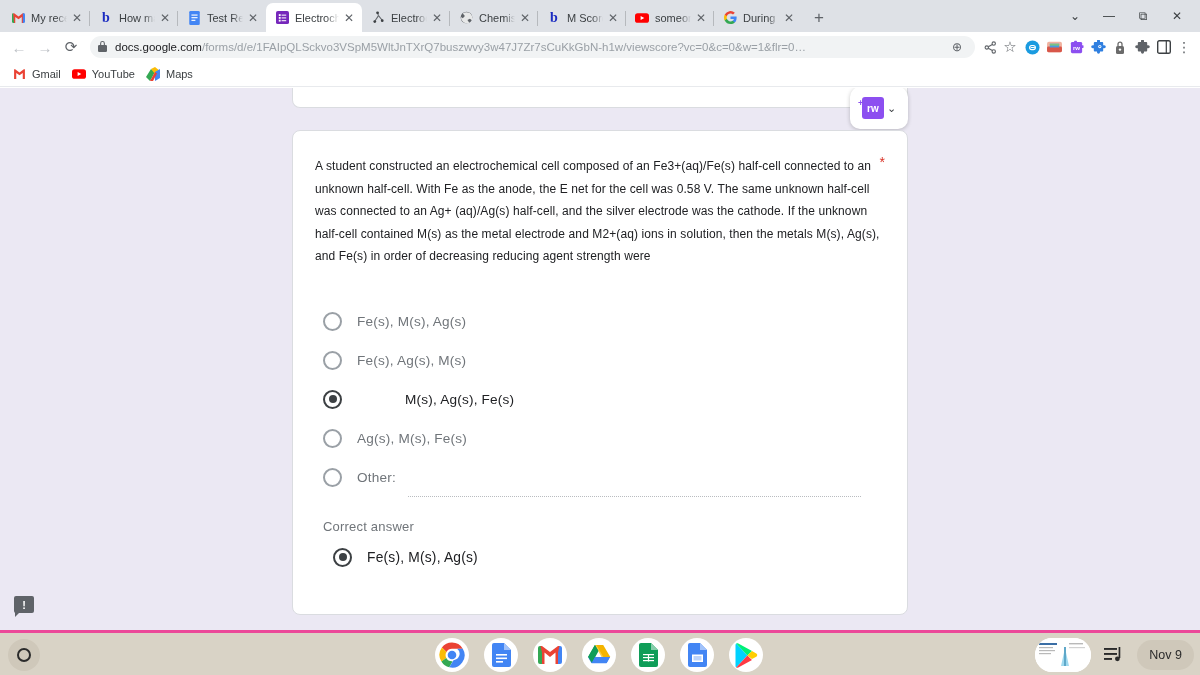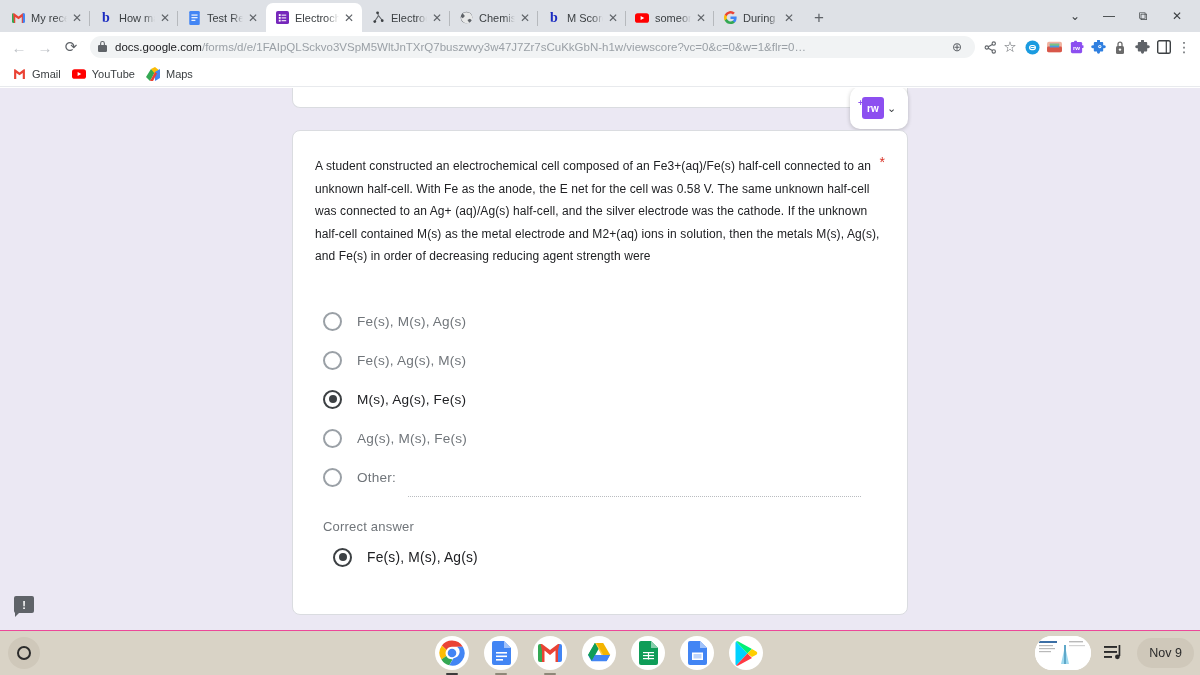--- a/index.html
+++ b/index.html
@@ -200,21 +200,21 @@
   .radio.selected { border-color: #3c4043; }
   .radio.selected::after {
     content: ""; position: absolute;
     left: 3.5px; top: 3.5px;
     width: 8px; height: 8px; border-radius: 50%;
     background: #3c4043;
   }
   .option-label {
     font-size: 13.6px; color: #70757a; letter-spacing: .2px;
   }
-  .option-row.selected .option-label { color: #202124; }
+  .option-row.selected .option-label { color: #202124; margin-left: 48px; }
   #other-line {
     flex: 1 1 auto; height: 1px;
     border-bottom: 1px dotted #b9bcc0;
     margin: 7px 22px 0 12px;
     align-self: flex-end;
   }
 
   #correct-answer-block { margin-top: 22px; padding-left: 8px; }
   #correct-answer-heading {
     font-size: 13px; color: #70757a; letter-spacing: .2px;
@@ -238,21 +238,21 @@
     width: 0; height: 0;
     border-left: 5px solid #5f6368;
     border-bottom: 5px solid transparent;
   }
 
   
   #shelf {
     position: absolute; left: 0; top: 630px;
     width: 1200px; height: 45px;
     background: #d9d3c6;
-    border-top: 1px solid #ec4899;
+    border-top: 3px solid #ec4899;
   }
   #launcher-button {
     position: absolute; left: 8px; top: 6px;
     width: 32px; height: 32px; border-radius: 50%;
     background: #cfc8ba;
     display: flex; align-items: center; justify-content: center;
   }
   #launcher-ring {
     width: 14px; height: 14px; border-radius: 50%;
     border: 2.2px solid #2b2b2b;

